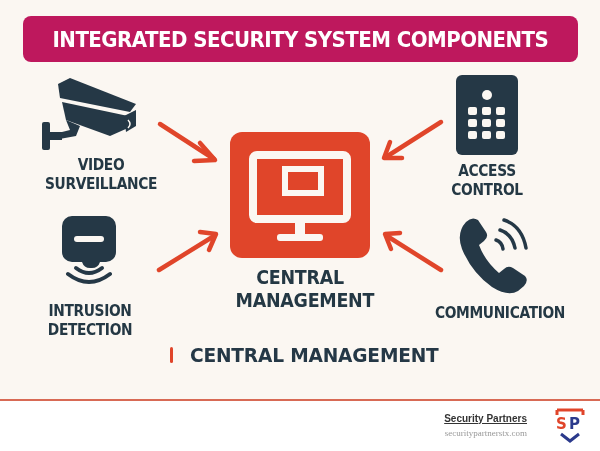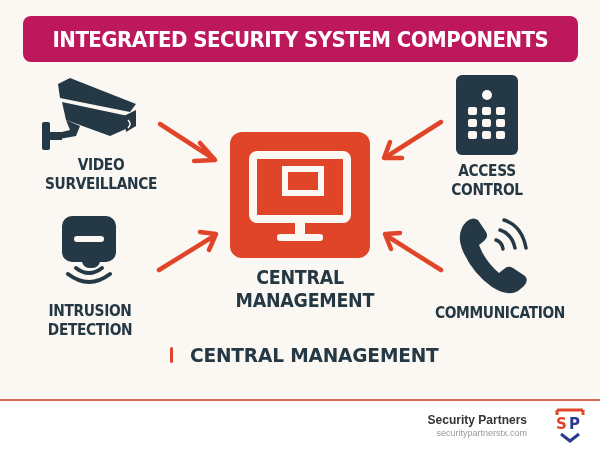--- a/index.html
+++ b/index.html
@@ -46,26 +46,26 @@
   }
   .bottom-heading .text {
     font-weight:bold; font-size:20px; color:#253846; letter-spacing:-0.2px;
     transform:scaleX(0.93); transform-origin:left center; white-space:nowrap;
   }
   .footer-line {
     position:absolute; left:0; top:399px; width:600px; height:2px; background:#d86a55;
   }
   .footer { position:absolute; left:0; top:401px; width:600px; height:50px; background:#fff; }
   .brand-name {
-    position:absolute; right:73px; top:413px; font-size:12px; font-weight:bold;
-    color:#333; font-family:"Liberation Sans", sans-serif; text-align:center;
+    position:absolute; right:73px; top:413px; font-size:10px; font-weight:bold;
+    color:#333; font-family:"Liberation Sans", sans-serif; text-align:center;text-decoration:underline;
   }
   .brand-url {
     position:absolute; right:73px; top:428px; font-size:9px;
-    color:#999; font-family:Liberation Sans, sans-serif; text-align:right;margin-left:20px;
+    color:#999; font-family:Liberation Serif, serif; text-align:right;margin-left:20px;
   }
   .logo { position:absolute; left:555px; top:407px; }
   .arrows { position:absolute; left:0; top:0; }
 </style>
 </head>
 <body>
 
 <div class="title-bar">
   <span>INTEGRATED SECURITY SYSTEM COMPONENTS</span>
 </div>

